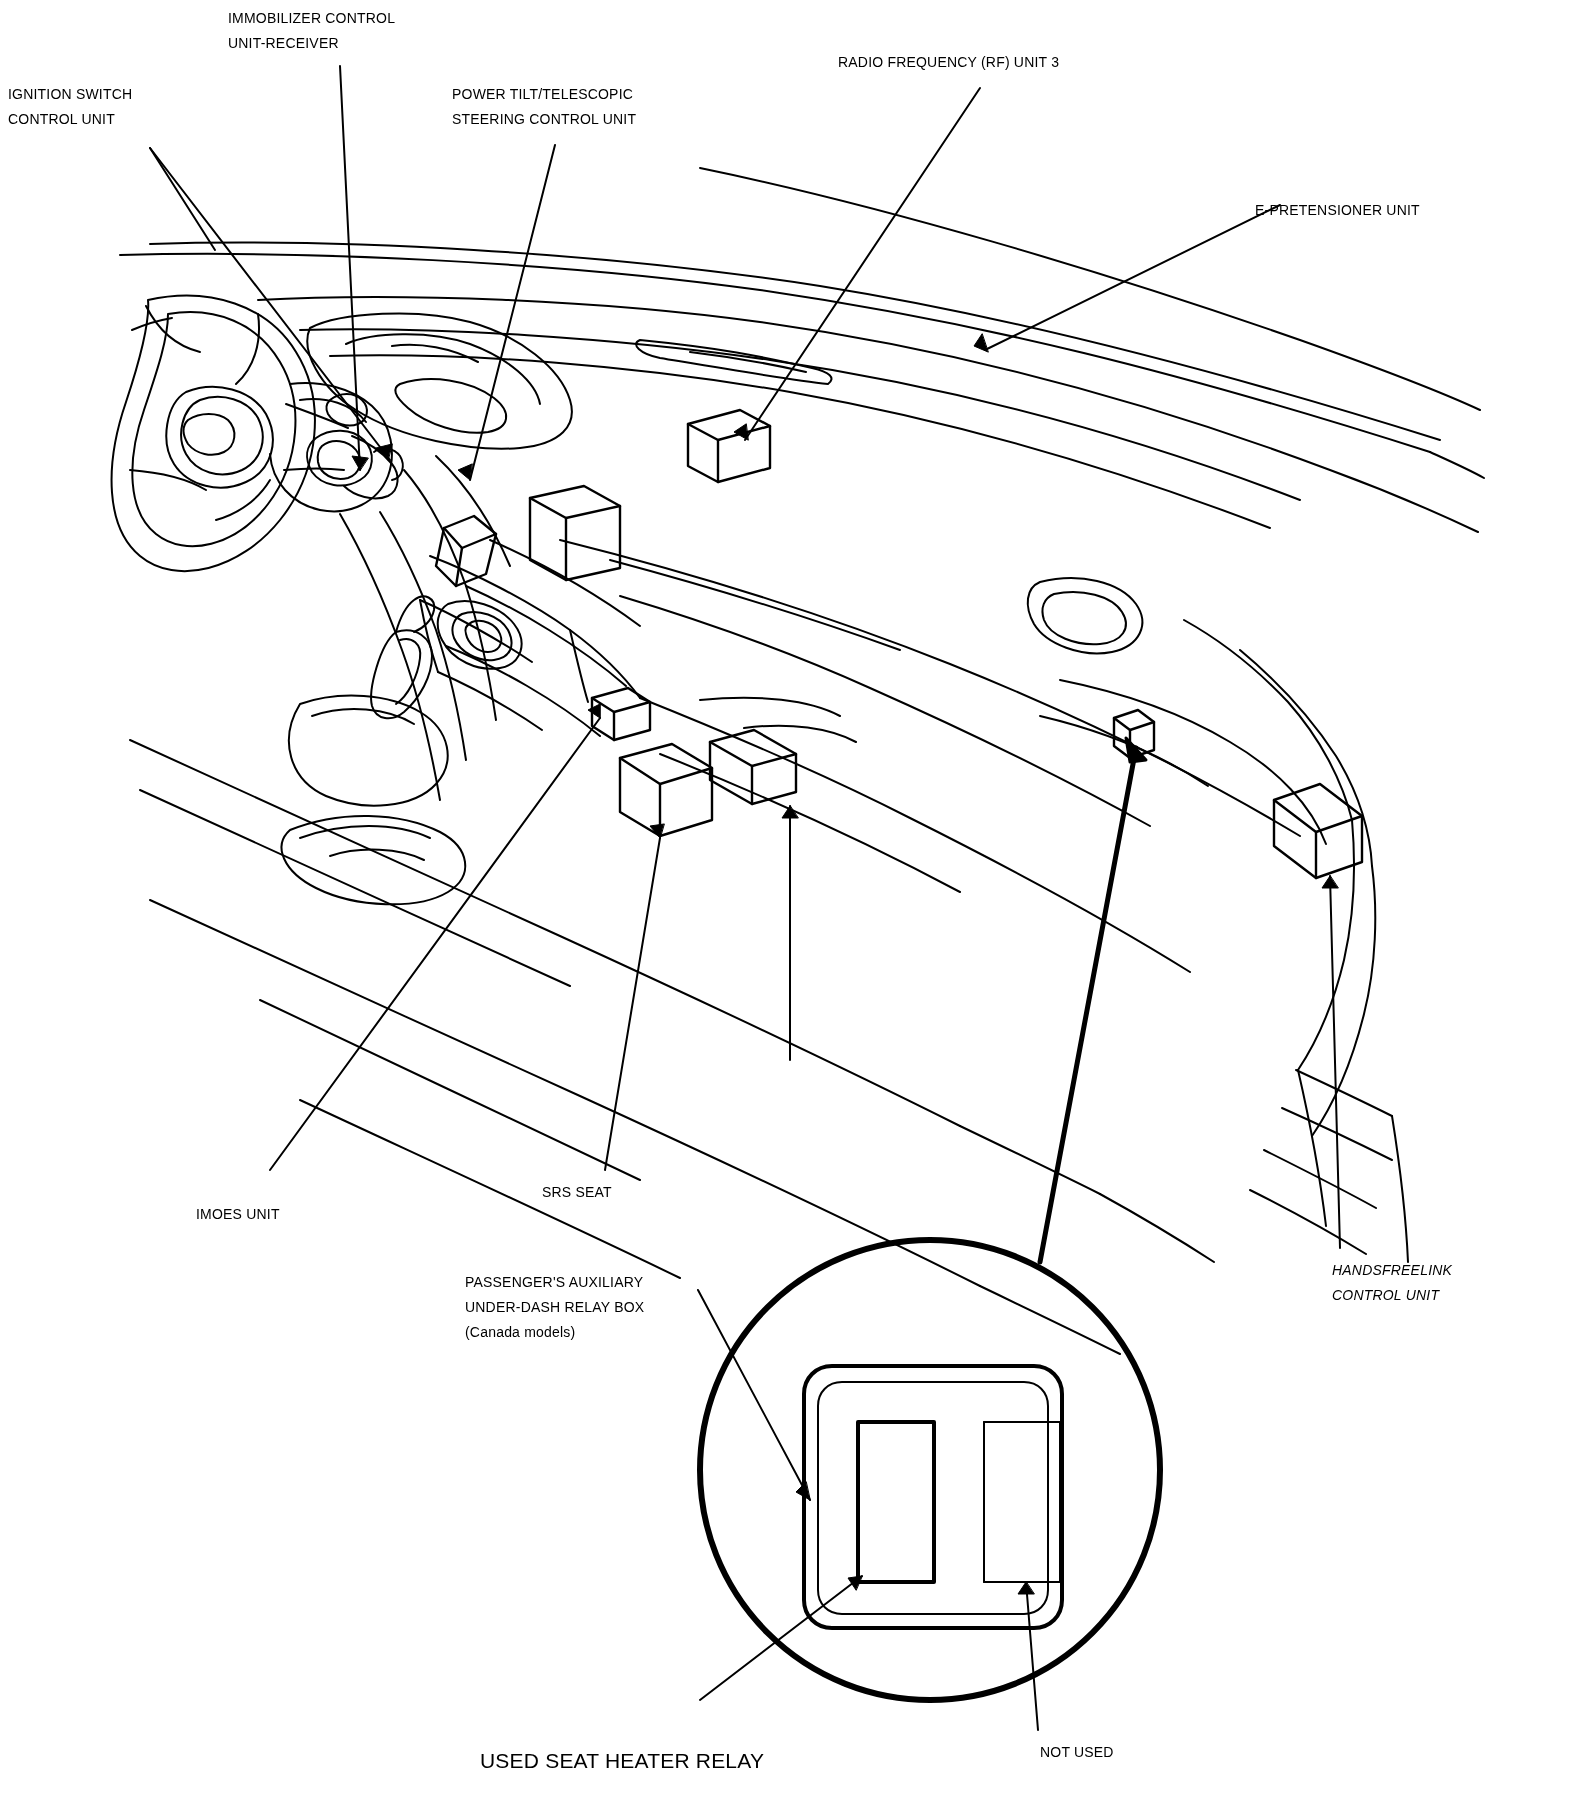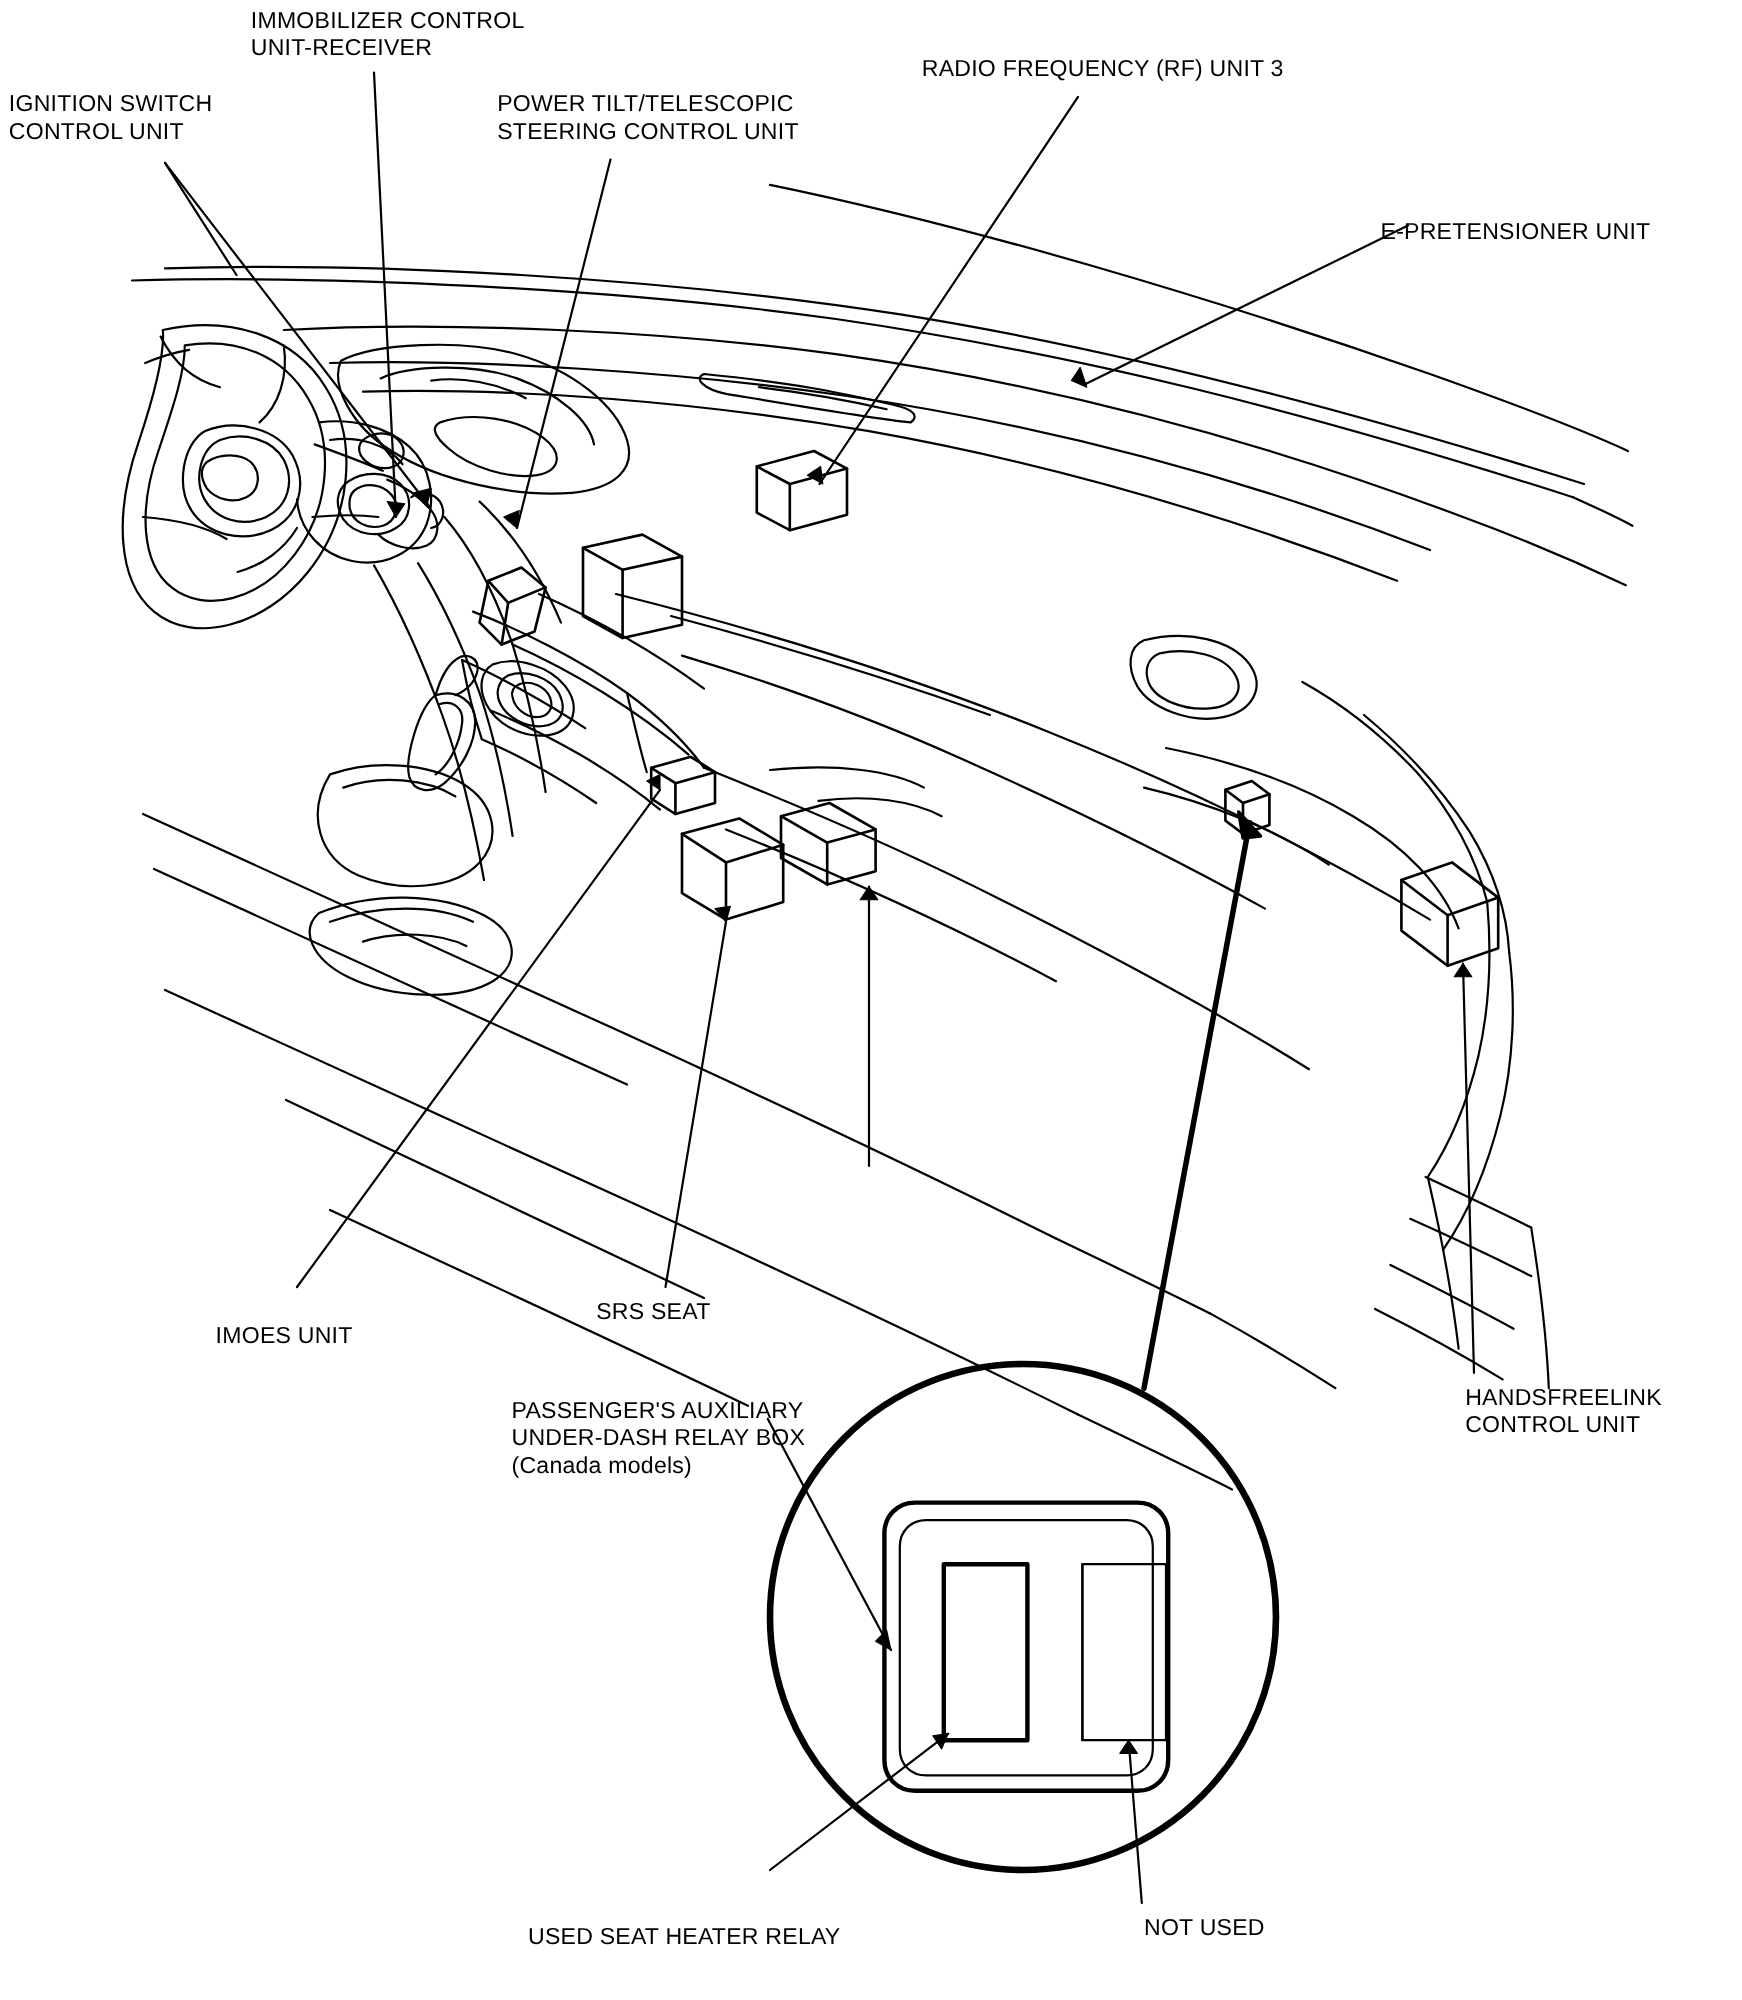--- a/index.html
+++ b/index.html
@@ -13,21 +13,21 @@
   }
   #page {
     position: relative;
     width: 1584px;
     height: 1818px;
     overflow: hidden;
     background: #ffffff;
   }
   .label {
     position: absolute;
-    font-size: 21px;
+    font-size: 14px;
     line-height: 25px;
     letter-spacing: 0.2px;
     white-space: pre;
     color: #000;
   }
   svg.art {
     position: absolute;
     left: 0;
     top: 0;
     width: 1584px;
@@ -272,21 +272,21 @@
   <div class="label" style="left:8px; top:82px;">IGNITION SWITCH
 CONTROL UNIT</div>
   <div class="label" style="left:228px; top:6px;">IMMOBILIZER CONTROL
 UNIT-RECEIVER</div>
   <div class="label" style="left:452px; top:82px;">POWER TILT/TELESCOPIC
 STEERING CONTROL UNIT</div>
   <div class="label" style="left:838px; top:50px;">RADIO FREQUENCY (RF) UNIT 3</div>
   <div class="label" style="left:1255px; top:198px;">E-PRETENSIONER UNIT</div>
   <div class="label" style="left:196px; top:1180px;margin-top:22px;">IMOES UNIT</div>
   <div class="label" style="left:542px; top:1180px;">SRS SEAT</div>
-  <div class="label" style="left:1332px; top:1258px;">HANDSFREELINK
+  <div class="label" style="left:1332px; top:1258px;font-style:italic;">HANDSFREELINK
 CONTROL UNIT</div>
   <div class="label" style="left:465px; top:1270px;">PASSENGER'S AUXILIARY
 UNDER-DASH RELAY BOX
 (Canada models)</div>
   <div class="label" style="left:1040px; top:1740px;">NOT USED</div>
 
   <div class="bracketwrap" style="left:480px; top:1700px;">
     <div class="label" style="position:relative; left:0; top:0; font-size:21px; line-height:25px;">USED SEAT HEATER RELAY</div>
     
     

